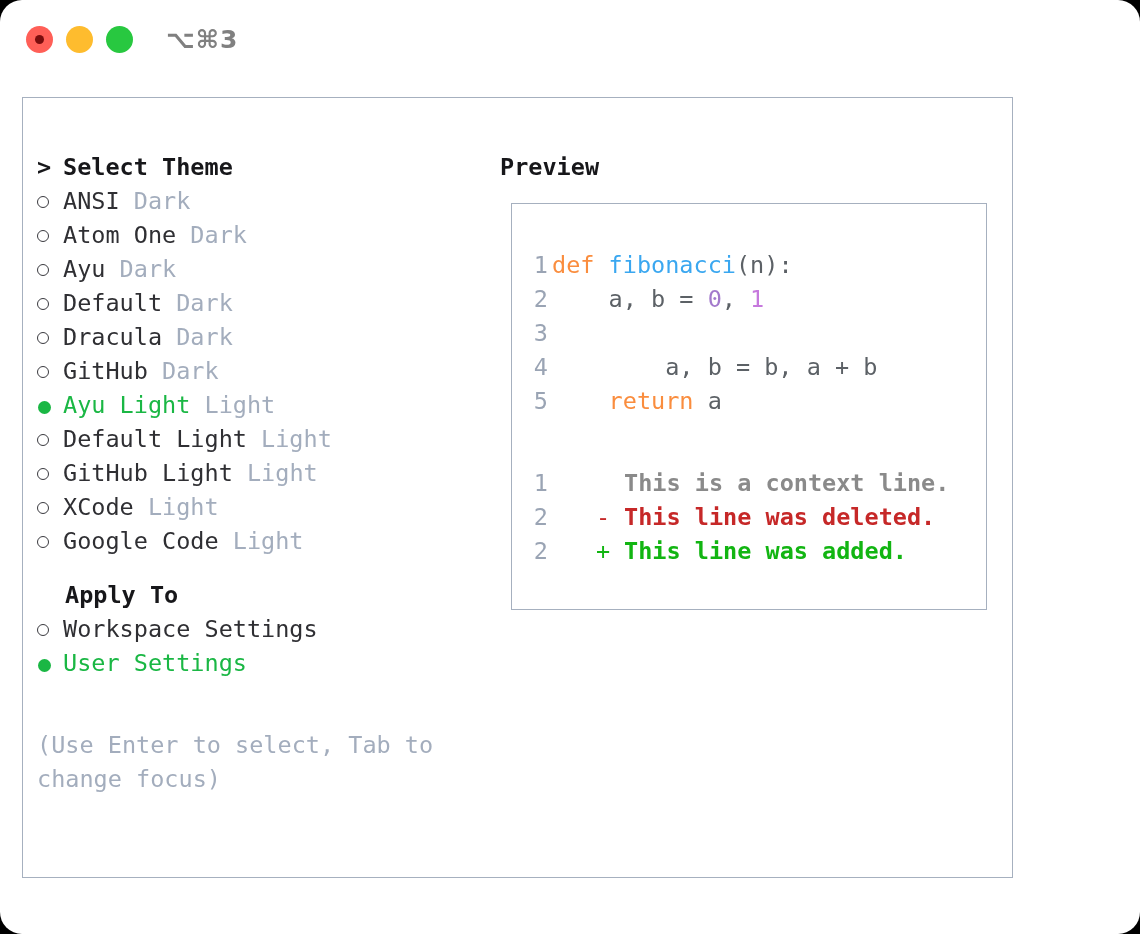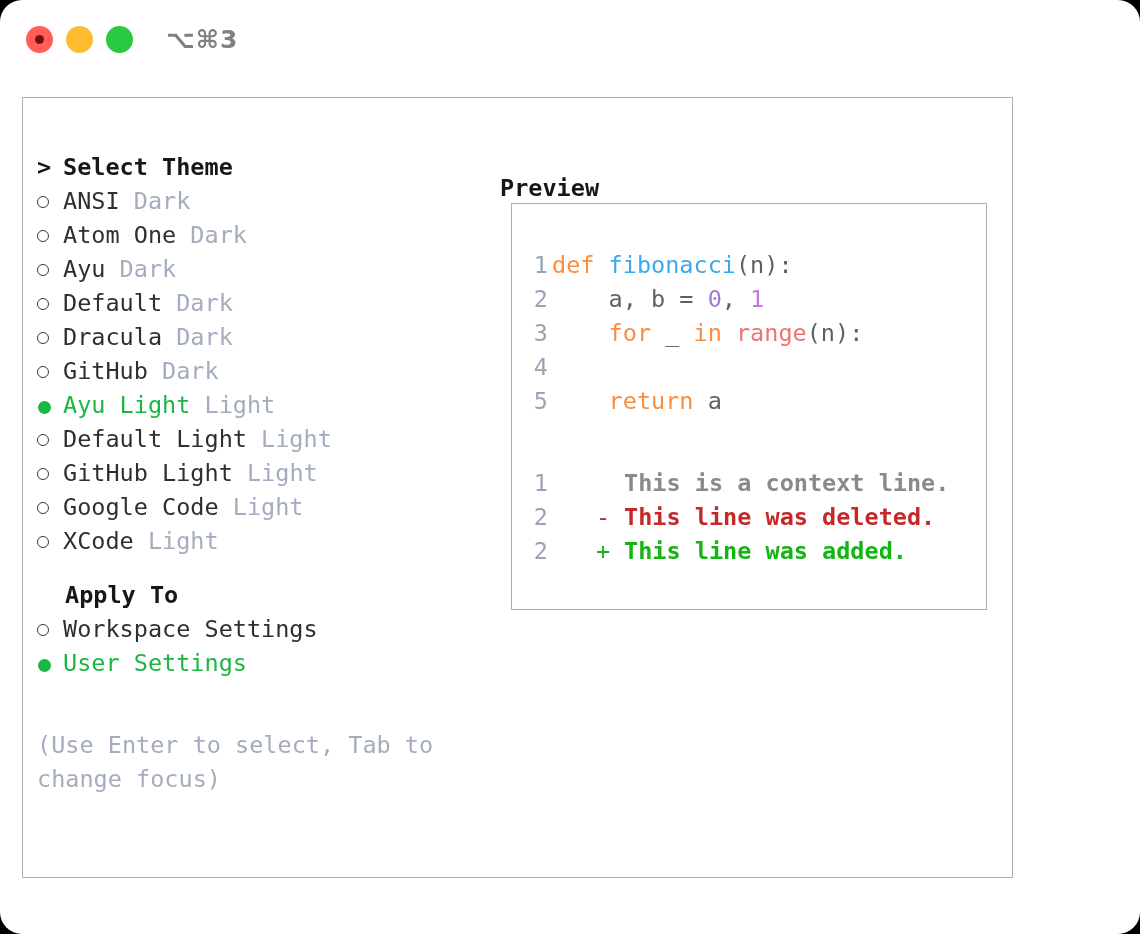--- a/index.html
+++ b/index.html
@@ -155,21 +155,20 @@
 
   
   #preview-title {
     position: absolute;
     left: 477px;
     top: 52px;
     font-size: 23.5px;
     line-height: 34px;
     font-weight: bold;
     color: #17171a;
-    margin-top: 21px;
   }
   #preview-box {
     position: absolute;
     left: 488px;
     top: 105px;
     width: 476px;
     height: 407px;
     border: 1.5px solid #a6b0bf;
     box-sizing: border-box;
     background: #ffffff;
@@ -223,42 +222,42 @@
       <div id="theme-items">
           <div class="row"><span class="bullet-ring"></span><span class="theme-name">ANSI </span><span class="theme-kind">Dark</span></div>
           <div class="row"><span class="bullet-ring"></span><span class="theme-name">Atom One </span><span class="theme-kind">Dark</span></div>
           <div class="row"><span class="bullet-ring"></span><span class="theme-name">Ayu </span><span class="theme-kind">Dark</span></div>
           <div class="row"><span class="bullet-ring"></span><span class="theme-name">Default </span><span class="theme-kind">Dark</span></div>
           <div class="row"><span class="bullet-ring"></span><span class="theme-name">Dracula </span><span class="theme-kind">Dark</span></div>
           <div class="row"><span class="bullet-ring"></span><span class="theme-name">GitHub </span><span class="theme-kind">Dark</span></div>
           <div class="row"><span class="bullet-dot"></span><span class="theme-name selected">Ayu Light </span><span class="theme-kind">Light</span></div>
           <div class="row"><span class="bullet-ring"></span><span class="theme-name">Default Light </span><span class="theme-kind">Light</span></div>
           <div class="row"><span class="bullet-ring"></span><span class="theme-name">GitHub Light </span><span class="theme-kind">Light</span></div>
+          <div class="row"><span class="bullet-ring"></span><span class="theme-name">XCode </span><span class="theme-kind">Light</span></div>
           <div class="row"><span class="bullet-ring"></span><span class="theme-name">Google Code </span><span class="theme-kind">Light</span></div>
-          <div class="row"><span class="bullet-ring"></span><span class="theme-name">XCode </span><span class="theme-kind">Light</span></div>
         </div>
 
       <div class="row heading" id="apply-heading">Apply To</div>
 
       <div id="apply-items">
           <div class="row"><span class="bullet-ring"></span><span class="apply-label">Workspace Settings</span></div>
           <div class="row"><span class="bullet-dot"></span><span class="apply-label selected">User Settings</span></div>
         </div>
 
       <div id="hint">(Use Enter to select, Tab to change focus)</div>
     </div>
 
     <div id="preview-title">Preview</div>
 
     <div id="preview-box">
       <div id="preview-content">
           <div class="code-line" style="top: 44px; left: 0px; width: 100%;"><span class="lineno" style="left: 14px;">1</span><span class="codetext"><span class="tok-plain"></span><span class="tok-kw">def </span><span class="tok-fn">fibonacci</span><span class="tok-plain">(n):</span></span></div>
           <div class="code-line" style="top: 78px; left: 0px; width: 100%;"><span class="lineno" style="left: 14px;">2</span><span class="codetext"><span class="tok-plain">    </span><span class="tok-plain">a, b = </span><span class="tok-num">0</span><span class="tok-plain">, </span><span class="tok-num2">1</span></span></div>
-          <div class="code-line" style="top: 112px; left: 0px; width: 100%;"><span class="lineno" style="left: 14px;">3</span><span class="codetext"><span class="tok-plain">    </span><span class="tok-kw">for </span><span class="tok-plain">_ </span><span class="tok-kw">in </span><span class="tok-call">range</span><span class="tok-plain">(n):</span></span></div>
-          <div class="code-line" style="top: 146px; left: 0px; width: 100%;"><span class="lineno" style="left: 14px;">4</span><span class="codetext"><span class="tok-plain">        </span></span></div>
+          <div class="code-line" style="top: 112px; left: 0px; width: 100%;"><span class="lineno" style="left: 14px;">3</span></div>
+          <div class="code-line" style="top: 146px; left: 0px; width: 100%;"><span class="lineno" style="left: 14px;">4</span><span class="codetext"><span class="tok-plain">        </span><span class="tok-plain">a, b = b, a + b</span></span></div>
           <div class="code-line" style="top: 180px; left: 0px; width: 100%;"><span class="lineno" style="left: 14px;">5</span><span class="codetext"><span class="tok-plain">    </span><span class="tok-kw">return </span><span class="tok-plain">a</span></span></div>
           <div class="code-line" style="top: 262px; left: 0px; width: 100%;"><span class="lineno" style="left: 14px;">1</span><span class="diffmark diff-ctx"> </span><span class="difftext diff-ctx">This is a context line.</span></div>
           <div class="code-line" style="top: 296px; left: 0px; width: 100%;"><span class="lineno" style="left: 14px;">2</span><span class="diffmark diff-del">-</span><span class="difftext diff-del">This line was deleted.</span></div>
           <div class="code-line" style="top: 330px; left: 0px; width: 100%;"><span class="lineno" style="left: 14px;">2</span><span class="diffmark diff-add">+</span><span class="difftext diff-add">This line was added.</span></div>
         </div>
     </div>
 
   </div>
 </div>
 

